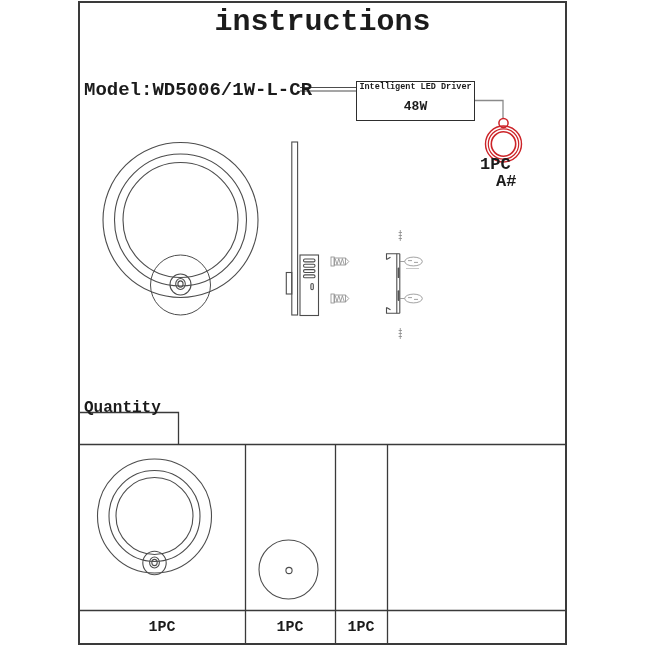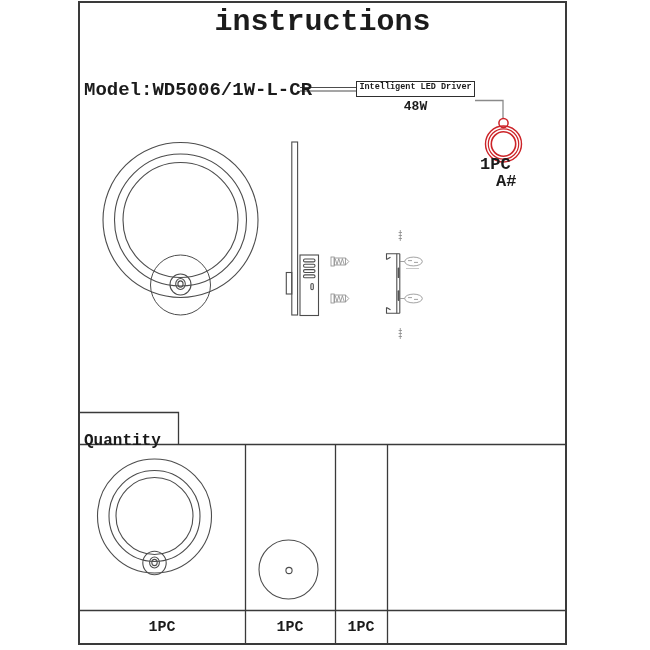--- a/index.html
+++ b/index.html
@@ -9,29 +9,29 @@
     background:#ffffff;
     font-family:"Liberation Mono", monospace;
     color:var(--text,#1b1b1b);
     overflow:hidden;
   }
   .sheet svg{position:absolute;left:0;top:0;}
   .txt{position:absolute;font-weight:bold;white-space:nowrap;}
   .title{left:79px;top:5px;width:487px;text-align:center;font-size:30px;letter-spacing:0px;}
   .model{left:84px;top:43px;font-size:19px;margin-top:36px;}
   .driver-box{
-    position:absolute;left:356px;top:81px;width:119px;height:16px;
+    position:absolute;left:356px;top:81px;width:119px;height:40px;
     border:1.5px solid #2e2e2e;background:#fff;box-sizing:border-box;
     display:flex;flex-direction:column;align-items:center;justify-content:flex-start;
   }
   .driver-label{font-size:8.5px;font-weight:bold;line-height:9px;margin-top:1px;}
   .driver-watt{font-size:13px;font-weight:bold;line-height:13px;margin-top:8px;}
   .parta-qty{left:480px;top:155px;font-size:17px;}
   .parta-code{left:496px;top:172px;font-size:17px;}
-  .qty-label{left:84px;top:432px;font-size:16px;}
+  .qty-label{left:84px;top:399px;font-size:16px;}
   .cell-qty{position:absolute;top:619px;font-size:15px;font-weight:bold;text-align:center;}
   .cell-1{left:79px;width:166px;}
   .cell-2{left:245px;width:90px;}
   .cell-3{left:335px;width:52px;}
   
   .ln{stroke:var(--line,#4d4d4d);stroke-width:1.1;fill:none;}
   .ln2{stroke:var(--line-dark,#3a3a3a);stroke-width:1.3;fill:none;}
   .border{stroke:var(--line-dark,#3a3a3a);stroke-width:2;fill:none;}
   .red{stroke:var(--accent-red,#cc2328);fill:none;}
   .gray{stroke:#8a8a8a;fill:none;}

